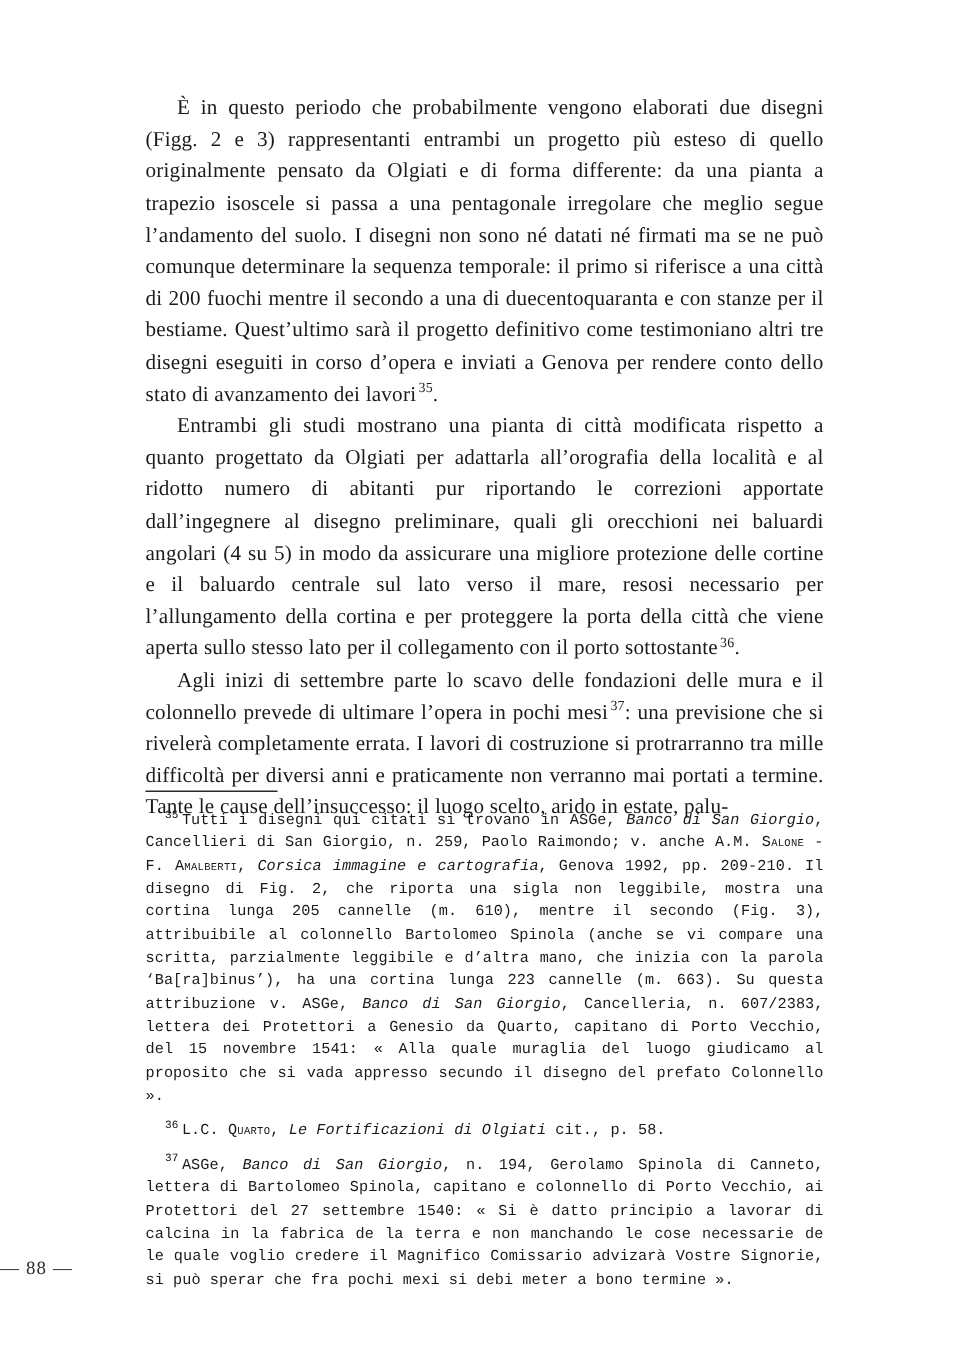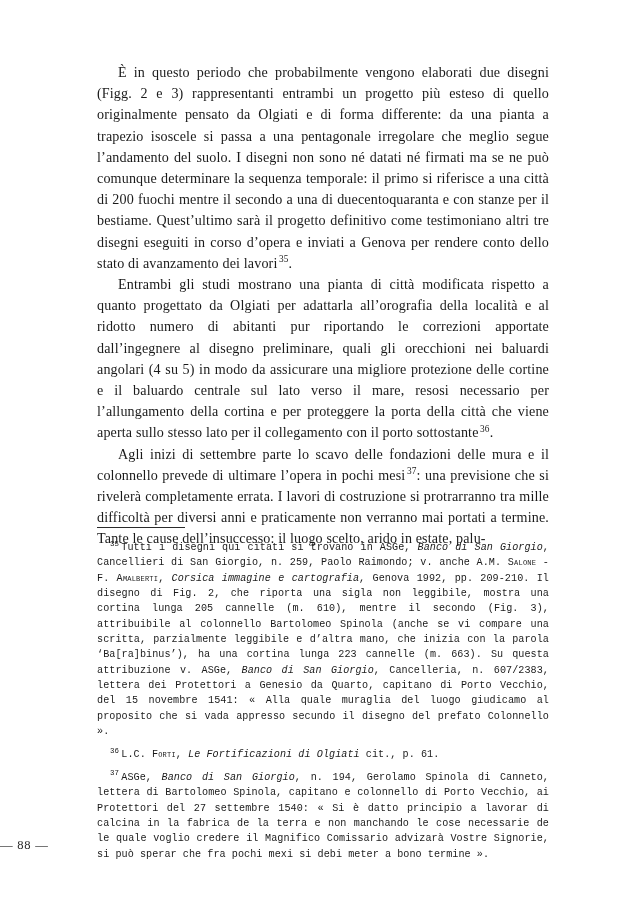--- a/index.html
+++ b/index.html
@@ -107,20 +107,20 @@
     <p class="body-par"><span>Entrambi gli studi mostrano una pianta di città modificata rispetto a quanto progettato da Olgiati per adattarla all’orografia della località e al ridotto numero di abitanti pur riportando le correzioni apportate dall’ingegnere al disegno preliminare, quali gli orecchioni nei baluardi angolari (4 su 5) in modo da assicurare una migliore protezione delle cortine e il baluardo centrale sul lato verso il mare, resosi necessario per l’allungamento della cortina e per proteggere la porta della città che viene aperta sullo stesso lato per il collegamento con il porto sottostante</span><span class="fn-marker">36</span><span>.</span></p>
 
     <p class="body-par"><span>Agli inizi di settembre parte lo scavo delle fondazioni delle mura e il colonnello prevede di ultimare l’opera in pochi mesi</span><span class="fn-marker">37</span><span>: una previsione che si rivelerà completamente errata. I lavori di costruzione si protrarranno tra mille difficoltà per diversi anni e praticamente non verranno mai portati a termine. Tante le cause dell’insuccesso: il luogo scelto, arido in estate, palu-</span></p>
 
   </div>
 
   <div class="notes">
     <div class="note-rule"></div>
     <div id="notes-container">
         <p class="note"><span class="fn-num">35</span><span>Tutti i disegni qui citati si trovano in ASGe, </span><span class="it">Banco di San Giorgio</span><span>, Cancellieri di San Giorgio, n. 259, Paolo Raimondo; v. anche A.M. </span><span class="sc">Salone</span><span> - F. </span><span class="sc">Amalberti</span><span>, </span><span class="it">Corsica immagine e cartografia</span><span>, Genova 1992, pp. 209-210. Il disegno di Fig. 2, che riporta una sigla non leggibile, mostra una cortina lunga 205 cannelle (m. 610), mentre il secondo (Fig. 3), attribuibile al colonnello Bartolomeo Spinola (anche se vi compare una scritta, parzialmente leggibile e d’altra mano, che inizia con la parola ‘Ba[ra]binus’), ha una cortina lunga 223 cannelle (m. 663). Su questa attribuzione v. ASGe, </span><span class="it">Banco di San Giorgio</span><span>, Cancelleria, n. 607/2383, lettera dei Protettori a Genesio da Quarto, capitano di Porto Vecchio, del 15 novembre 1541: « Alla quale muraglia del luogo giudicamo al proposito che si vada appresso secundo il disegno del prefato Colonnello ».</span></p>
-        <p class="note"><span class="fn-num">36</span><span>L.C. </span><span class="sc">Forti</span><span>, </span><span class="it">Le Fortificazioni di Olgiati</span><span> cit., p. 61.</span></p>
+        <p class="note"><span class="fn-num">36</span><span>L.C. </span><span class="sc">Quarto</span><span>, </span><span class="it">Le Fortificazioni di Olgiati</span><span> cit., p. 58.</span></p>
         <p class="note"><span class="fn-num">37</span><span>ASGe, </span><span class="it">Banco di San Giorgio</span><span>, n. 194, Gerolamo Spinola di Canneto, lettera di Bartolomeo Spinola, capitano e colonnello di Porto Vecchio, ai Protettori del 27 settembre 1540: « Si è datto principio a lavorar di calcina in la fabrica de la terra e non manchando le cose necessarie de le quale voglio credere il Magnifico Comissario advizarà Vostre Signorie, si può sperar che fra pochi mexi si debi meter a bono termine ».</span></p>
       </div>
   </div>
 
   <div class="folio">— 88 —</div>
 
 </div>
 
 </body></html>

